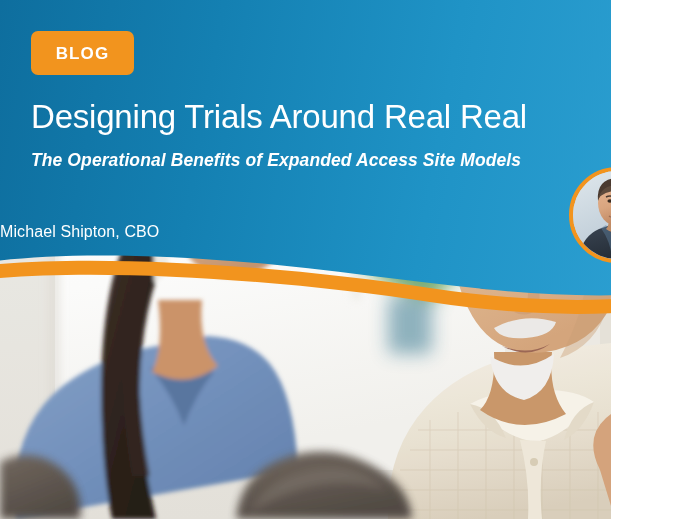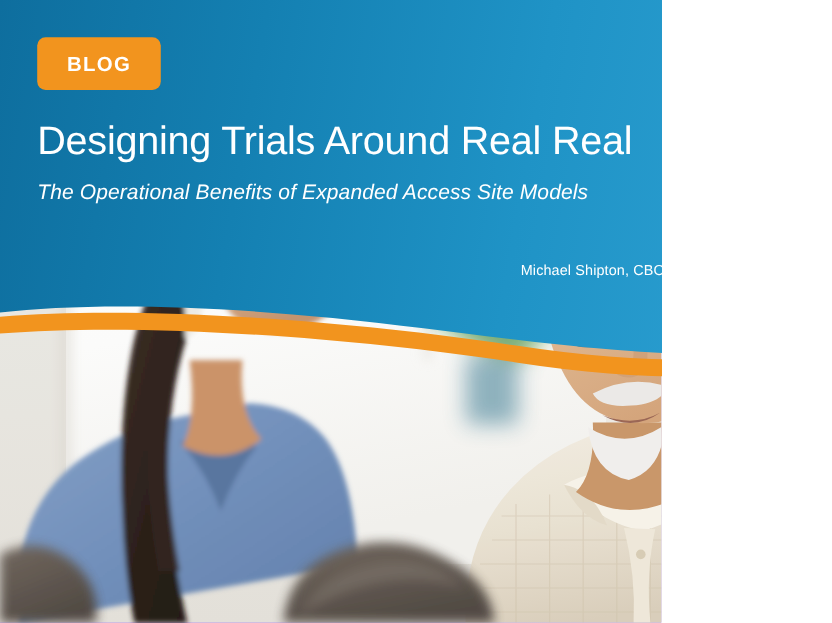--- a/index.html
+++ b/index.html
@@ -8,24 +8,24 @@
     padding: 0;
     background: #ffffff;
   }
   body {
     font-family: "Liberation Sans", sans-serif;
     -webkit-font-smoothing: antialiased;
   }
 
   .card {
     position: relative;
-    width: 551px;
+    width: 611px;
     height: 519px;
     overflow: hidden;
-    background: #6d28d9;
+    background: #ec4899;
   }
 
   
   .photo {
     position: absolute;
     left: 0;
     top: 0;
     width: 693px;
     height: 519px;
     overflow: hidden;
@@ -92,34 +92,34 @@
     white-space: nowrap;
   }
   .subtitle {
     position: absolute;
     left: 31px;
     top: 150px;
     margin: 0;
     color: #ffffff;
     font-size: 17.5px;
     font-style: italic;
-    font-weight: normal;
+    font-weight: bold;
     letter-spacing: 0.1px;
     line-height: 1.2;
     white-space: nowrap;
     text-align: right;
   }
   .author {
     position: absolute;
     left: 0;
     top: 206px;
     width: 554px;
-    text-align: right;
+    text-align: left;
     color: #ffffff;
-    font-size: 12px;
+    font-size: 16px;
     font-weight: normal;
     letter-spacing: 0.1px;
     line-height: 1.2;
   }
 
   
   .avatar {
     position: absolute;
     left: 569px;
     top: 167px;

